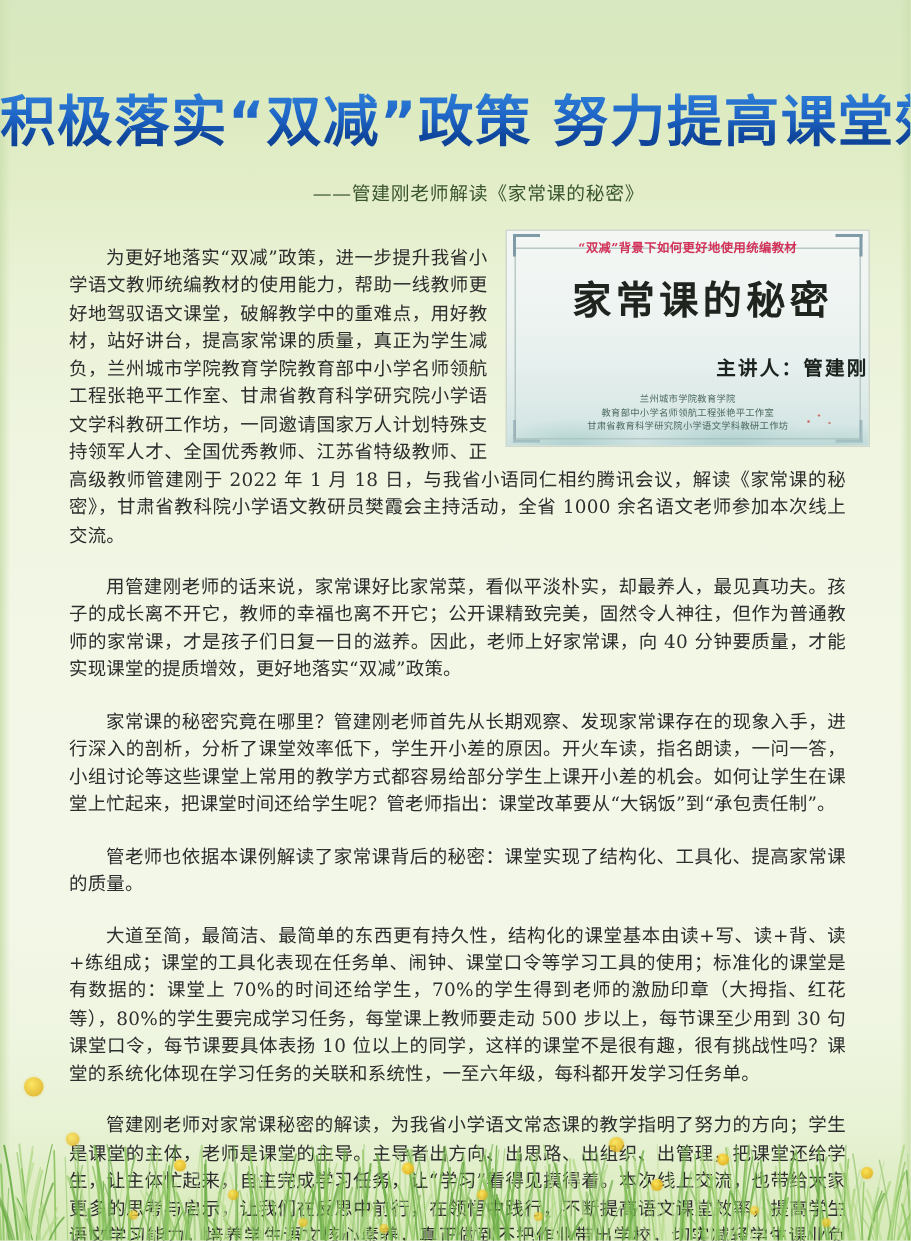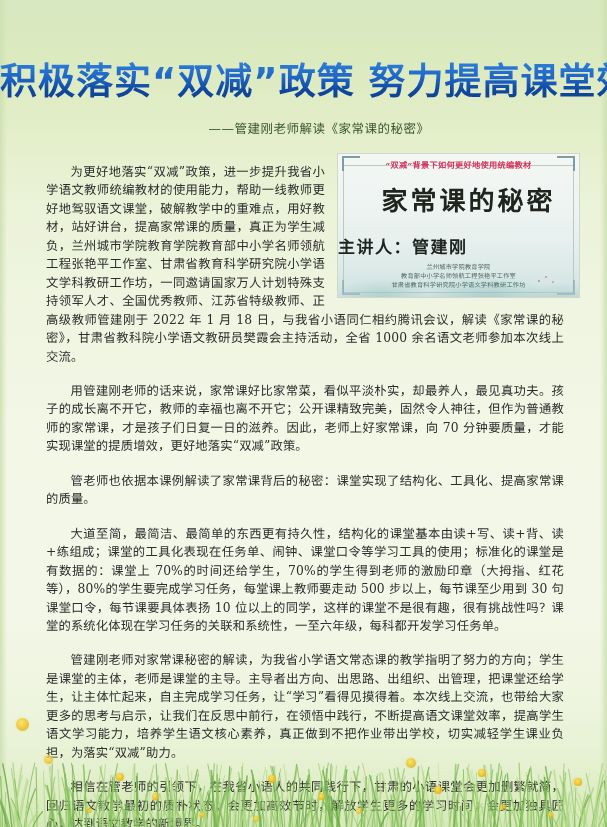--- a/index.html
+++ b/index.html
@@ -73,22 +73,22 @@
     font-size:8.2px;color:#d2335a;font-weight:700;letter-spacing:.3px;
     font-family:"DejaVu Serif","Liberation Serif",serif;
   }
   .poster .ptitle{
     position:absolute;left:0;right:0;top:38px;text-align:center;
     font-size:26px;color:#20241f;letter-spacing:3px;font-weight:700;
     font-family:"DejaVu Serif","Liberation Serif",serif;
     margin-left:20px;
   }
   .poster .pspeaker{
-    position:absolute;left:0;right:0;top:84px;text-align:left;
-    font-size:17px;color:#1d2420;font-weight:700;letter-spacing:1.5px;
+    position:absolute;left:0;right:0;top:84px;text-align:right;
+    font-size:13px;color:#1d2420;font-weight:700;letter-spacing:1.5px;
   }
   .poster .porg{
     position:absolute;left:0;right:0;bottom:8px;text-align:center;
     font-size:6.2px;color:#4d6a5f;line-height:9px;letter-spacing:.2px;
   }
   .poster .mount{
     position:absolute;left:0;right:0;bottom:0;height:46px;
     background:
       radial-gradient(ellipse 70px 26px at 18% 100%,rgba(150,195,190,.55),rgba(150,195,190,0) 70%),
       radial-gradient(ellipse 90px 32px at 62% 105%,rgba(132,184,182,.5),rgba(132,184,182,0) 72%),
@@ -133,21 +133,22 @@
       <div class="twig"></div>
       <div class="banner">“双减”背景下如何更好地使用统编教材</div>
       <div class="ptitle">家常课的秘密</div>
       <div class="pspeaker">主讲人：管建刚</div>
       <div class="porg" style="white-space:pre-line;">兰州城市学院教育学院
 教育部中小学名师领航工程张艳平工作室
 甘肃省教育科学研究院小学语文学科教研工作坊</div>
     </div>
 
     <p>为更好地落实“双减”政策，进一步提升我省小学语文教师统编教材的使用能力，帮助一线教师更好地驾驭语文课堂，破解教学中的重难点，用好教材，站好讲台，提高家常课的质量，真正为学生减负，兰州城市学院教育学院教育部中小学名师领航工程张艳平工作室、甘肃省教育科学研究院小学语文学科教研工作坊，一同邀请国家万人计划特殊支持领军人才、全国优秀教师、江苏省特级教师、正高级教师管建刚于 2022 年 1 月 18 日，与我省小语同仁相约腾讯会议，解读《家常课的秘密》，甘肃省教科院小学语文教研员樊霞会主持活动，全省 1000 余名语文老师参加本次线上交流。</p>
-    <p>用管建刚老师的话来说，家常课好比家常菜，看似平淡朴实，却最养人，最见真功夫。孩子的成长离不开它，教师的幸福也离不开它；公开课精致完美，固然令人神往，但作为普通教师的家常课，才是孩子们日复一日的滋养。因此，老师上好家常课，向 70 分钟要质量，才能实现课堂的提质增效，更好地落实“双减”政策。</p>
+    <p>用管建刚老师的话来说，家常课好比家常菜，看似平淡朴实，却最养人，最见真功夫。孩子的成长离不开它，教师的幸福也离不开它；公开课精致完美，固然令人神往，但作为普通教师的家常课，才是孩子们日复一日的滋养。因此，老师上好家常课，向 40 分钟要质量，才能实现课堂的提质增效，更好地落实“双减”政策。</p>
+    <p>家常课的秘密究竟在哪里？管建刚老师首先从长期观察、发现家常课存在的现象入手，进行深入的剖析，分析了课堂效率低下，学生开小差的原因。开火车读，指名朗读，一问一答，小组讨论等这些课堂上常用的教学方式都容易给部分学生上课开小差的机会。如何让学生在课堂上忙起来，把课堂时间还给学生呢？管老师指出：课堂改革要从“大锅饭”到“承包责任制”。</p>
     <p>管老师也依据本课例解读了家常课背后的秘密：课堂实现了结构化、工具化、提高家常课的质量。</p>
     <p>大道至简，最简洁、最简单的东西更有持久性，结构化的课堂基本由读+写、读+背、读+练组成；课堂的工具化表现在任务单、闹钟、课堂口令等学习工具的使用；标准化的课堂是有数据的：课堂上 70%的时间还给学生，70%的学生得到老师的激励印章（大拇指、红花等），80%的学生要完成学习任务，每堂课上教师要走动 500 步以上，每节课至少用到 30 句课堂口令，每节课要具体表扬 10 位以上的同学，这样的课堂不是很有趣，很有挑战性吗？课堂的系统化体现在学习任务的关联和系统性，一至六年级，每科都开发学习任务单。</p>
     <p>管建刚老师对家常课秘密的解读，为我省小学语文常态课的教学指明了努力的方向；学生是课堂的主体，老师是课堂的主导。主导者出方向、出思路、出组织、出管理，把课堂还给学生，让主体忙起来，自主完成学习任务，让“学习”看得见摸得着。本次线上交流，也带给大家更多的思考与启示，让我们在反思中前行，在领悟中践行，不断提高语文课堂效率，提高学生语文学习能力，培养学生语文核心素养，真正做到不把作业带出学校，切实减轻学生课业负担，为落实“双减”助力。</p>
     <p>相信在管老师的引领下，在我省小语人的共同践行下，甘肃的小语课堂会更加删繁就简，回归语文教学最初的质朴状态；会更加高效节时，解放学生更多的学习时间；会更加独具匠心，达到语文教学的新境界。</p>
   </div>
 
   <svg class="grass" viewBox="0 0 607 78" preserveAspectRatio="none">
     <g stroke-linecap="round" fill="none">
       <g id="blades">
           <path d="M574.6 78 Q575.1 54.6 575.9 39.0" stroke="#8cc55f" stroke-width="1.08" opacity="0.76"></path>

